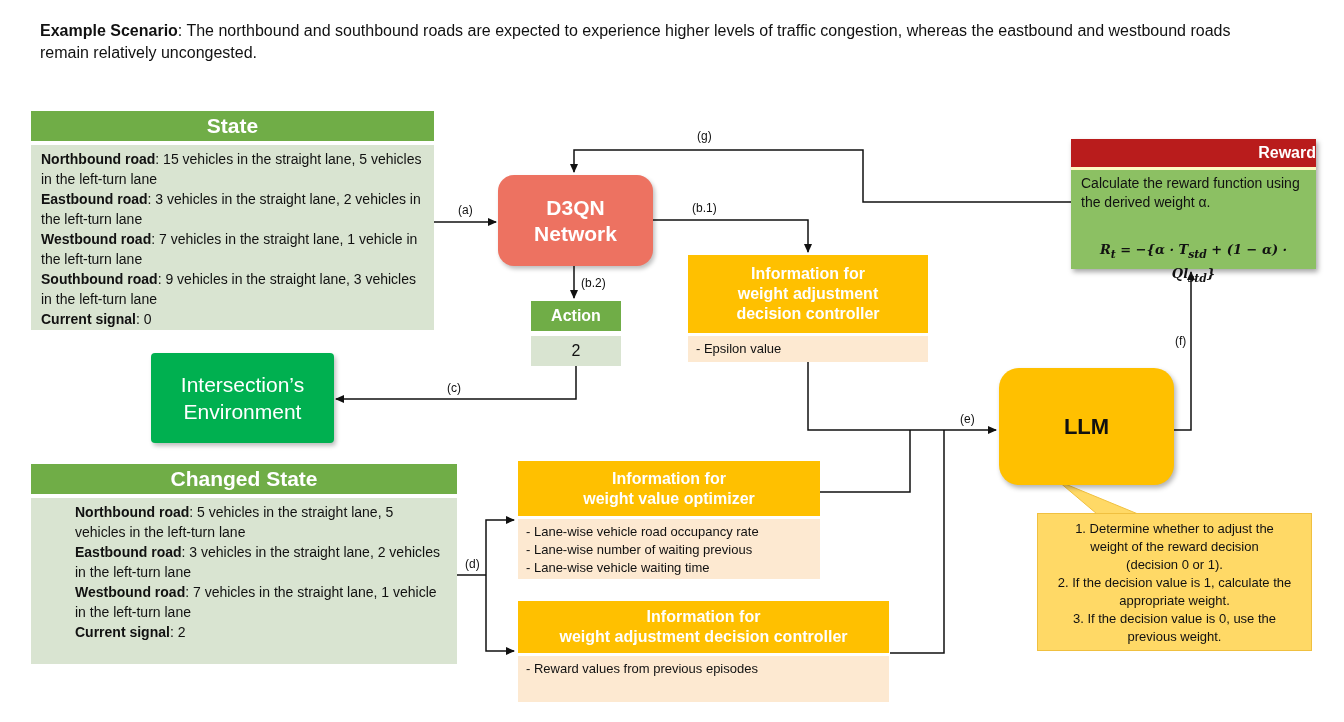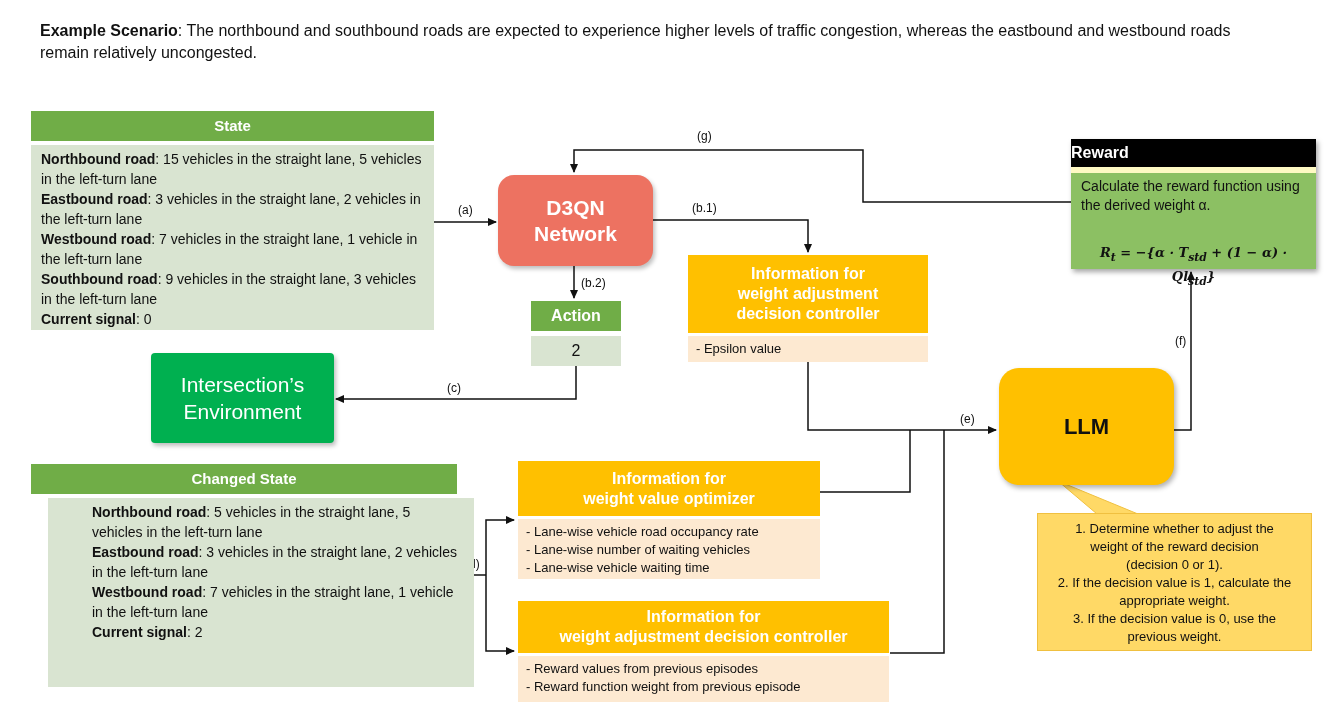--- a/index.html
+++ b/index.html
@@ -2,41 +2,41 @@
 <html><head>
 <meta charset="utf-8">
 <style>
   html, body { margin:0; padding:0; }
   body { width:1344px; height:722px; background:#ffffff; position:relative; overflow:hidden;
          font-family:"Liberation Sans", "DejaVu Sans", sans-serif; color:#111; }
   .abs { position:absolute; box-sizing:border-box; }
   .scenario { left:40px; top:20px; width:1200px; font-size:16px; line-height:22px; color:#111; }
   .scenario b { font-weight:bold; }
 
-  .green-head { background:#70ad47; color:#fff; font-weight:bold; text-align:center; font-size:15px; }
+  .green-head { background:#70ad47; color:#fff; font-weight:bold; text-align:center; font-size:21px; }
   .green-body { background:#d9e4d1; font-size:14px; line-height:20px; padding:4px 10px; color:#111; }
   .green-body b { font-weight:bold; }
 
   .d3qn { background:#ed7261; color:#fff; border-radius:16px; font-weight:bold; font-size:21px; line-height:26px;
           display:flex; align-items:center; justify-content:center; text-align:center;
           box-shadow:2px 3px 4px rgba(0,0,0,0.25); }
   .env { background:#00b050; color:#fff; border-radius:4px; font-size:21px; line-height:27px;
          display:flex; align-items:center; justify-content:center; text-align:center;
          box-shadow:2px 3px 4px rgba(0,0,0,0.25); }
   .llm { background:#ffc000; color:#111; border-radius:20px; font-weight:bold; font-size:22px; line-height:28px;
          display:flex; align-items:center; justify-content:center; text-align:center;
          box-shadow:2px 3px 5px rgba(0,0,0,0.3); }
 
   .orange-head { background:#ffc000; color:#fff; font-weight:bold; text-align:center; font-size:16px; line-height:20px;
                  display:flex; flex-direction:column; justify-content:center; }
   .orange-body { background:#fde9d1; font-size:13px; line-height:18px; padding:4px 8px; color:#111; }
 
   .reward { background:#8cc063; box-shadow:2px 3px 5px rgba(0,0,0,0.35); }
-  .reward .rh { height:28px; line-height:28px; text-align:left; color:#fff; font-weight:bold; font-size:16px;
-                border-bottom:6px solid #fef9c3; background:#000000; }
+  .reward .rh { height:28px; line-height:28px; text-align:right; color:#fff; font-weight:bold; font-size:16px;
+                border-bottom:3px solid #fef9c3; background:#b91c1c; }
   .reward .rb { padding:4px 10px; font-size:14px; line-height:19px; color:#111; }
   .formula { font-family:"DejaVu Serif", serif; font-weight:bold; font-style:italic; font-size:13px; text-align:center; margin-top:28px; }
 
   .callout-text { font-size:13px; line-height:18px; text-align:center; color:#111; }
 
   .lbl { font-size:12px; color:#111; }
   svg.wires { position:absolute; left:0; top:0; }
 </style>
 </head>
 <body>
@@ -118,35 +118,34 @@
 <div class="abs orange-body" style="left:688px;top:336px;width:240px;height:26px;">
   <div>- Epsilon value</div>
 </div>
 
 <div class="abs orange-head" style="left:518px;top:461px;width:302px;height:55px;">
   <div>Information for</div>
   <div>weight value optimizer</div>
 </div>
 <div class="abs orange-body" style="left:518px;top:519px;width:302px;height:60px;">
   <div>- Lane-wise vehicle road occupancy rate</div>
-  <div>- Lane-wise number of waiting vehicles</div>
+  <div>- Lane-wise number of waiting previous</div>
   <div>- Lane-wise vehicle waiting time</div>
 </div>
 
 <div class="abs orange-head" style="left:518px;top:601px;width:371px;height:52px;">
   <div>Information for</div>
   <div>weight adjustment decision controller</div>
 </div>
 <div class="abs orange-body" style="left:518px;top:656px;width:371px;height:46px;">
   <div>- Reward values from previous episodes</div>
-  <div>- Reward function weight from previous episode</div>
 </div>
 
 <div class="abs green-head" style="left:31px;top:464px;width:426px;height:30px;line-height:30px;">Changed State</div>
-<div class="abs green-body" style="left:48px;top:498px;width:426px;height:189px;padding-left:44px;">
+<div class="abs green-body" style="left:31px;top:498px;width:426px;height:166px;padding-left:44px;">
   <div><b>Northbound road</b><span>: 5 vehicles in the straight lane, 5 vehicles in the left-turn lane</span></div>
   <div><b>Eastbound road</b><span>: 3 vehicles in the straight lane, 2 vehicles in the left-turn lane</span></div>
   <div><b>Westbound road</b><span>: 7 vehicles in the straight lane, 1 vehicle in the left-turn lane</span></div>
   <div><b>Current signal</b><span>: 2</span></div>
 </div>
 
 <div class="abs reward" style="left:1071px;top:139px;width:245px;height:130px;">
   <div class="rh">Reward</div>
   <div class="rb">
     <div>Calculate the reward function using the derived weight α.</div>

